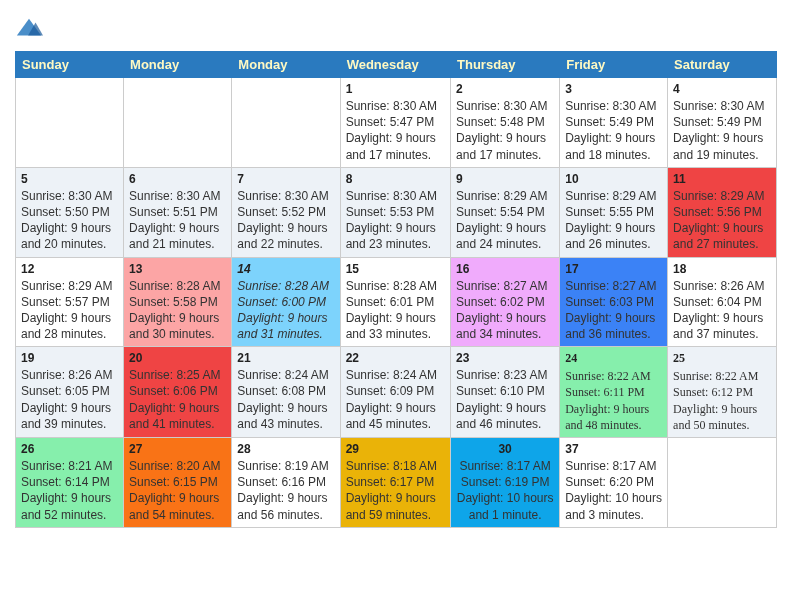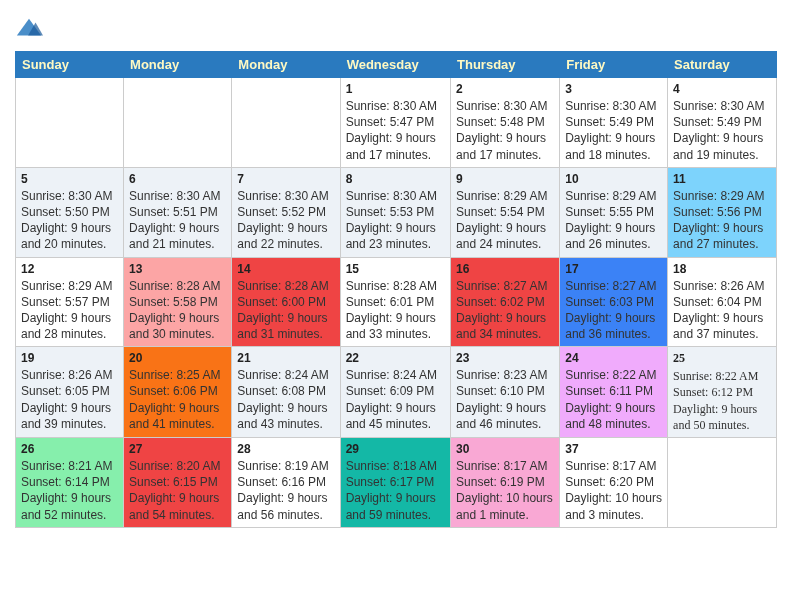--- a/index.html
+++ b/index.html
@@ -178,103 +178,103 @@
             <div class="day-info">Sunrise: 8:30 AM<br>Sunset: 5:53 PM<br>Daylight: 9 hours<br>and 23 minutes.</div>
           </td>
           <td style="background: rgb(237, 242, 247);">
             <div class="day-number">9</div>
             <div class="day-info">Sunrise: 8:29 AM<br>Sunset: 5:54 PM<br>Daylight: 9 hours<br>and 24 minutes.</div>
           </td>
           <td style="background: rgb(237, 242, 247);">
             <div class="day-number">10</div>
             <div class="day-info">Sunrise: 8:29 AM<br>Sunset: 5:55 PM<br>Daylight: 9 hours<br>and 26 minutes.</div>
           </td>
-          <td style="background: #7dd3fc; margin-left: 12px;">
+          <td style="background: #ef4444; margin-left: 12px;">
             <div class="day-number">11</div>
             <div class="day-info">Sunrise: 8:29 AM<br>Sunset: 5:56 PM<br>Daylight: 9 hours<br>and 27 minutes.</div>
           </td>
         </tr>
         <tr>
           <td style="background: rgb(255, 255, 255);">
             <div class="day-number">12</div>
             <div class="day-info">Sunrise: 8:29 AM<br>Sunset: 5:57 PM<br>Daylight: 9 hours<br>and 28 minutes.</div>
           </td>
           <td style="background: #fca5a5;">
             <div class="day-number">13</div>
             <div class="day-info">Sunrise: 8:28 AM<br>Sunset: 5:58 PM<br>Daylight: 9 hours<br>and 30 minutes.</div>
           </td>
-          <td style="background: #ef4444;">
+          <td style="background: #7dd3fc; font-style: italic;">
             <div class="day-number">14</div>
             <div class="day-info">Sunrise: 8:28 AM<br>Sunset: 6:00 PM<br>Daylight: 9 hours<br>and 31 minutes.</div>
           </td>
           <td style="background: rgb(255, 255, 255);">
             <div class="day-number">15</div>
             <div class="day-info">Sunrise: 8:28 AM<br>Sunset: 6:01 PM<br>Daylight: 9 hours<br>and 33 minutes.</div>
           </td>
-          <td style="background: #ef4444; margin-left: 17px;">
+          <td style="background: #f0abfc; margin-left: 17px;">
             <div class="day-number">16</div>
             <div class="day-info">Sunrise: 8:27 AM<br>Sunset: 6:02 PM<br>Daylight: 9 hours<br>and 34 minutes.</div>
           </td>
           <td style="background: #3b82f6;">
             <div class="day-number">17</div>
             <div class="day-info">Sunrise: 8:27 AM<br>Sunset: 6:03 PM<br>Daylight: 9 hours<br>and 36 minutes.</div>
           </td>
           <td style="background: rgb(255, 255, 255);">
             <div class="day-number">18</div>
             <div class="day-info">Sunrise: 8:26 AM<br>Sunset: 6:04 PM<br>Daylight: 9 hours<br>and 37 minutes.</div>
           </td>
         </tr>
         <tr>
           <td style="background: rgb(237, 242, 247);">
             <div class="day-number">19</div>
             <div class="day-info">Sunrise: 8:26 AM<br>Sunset: 6:05 PM<br>Daylight: 9 hours<br>and 39 minutes.</div>
           </td>
-          <td style="background: #f97316; margin-top: 6px;">
+          <td style="background: #ef4444; margin-top: 6px;">
             <div class="day-number">20</div>
             <div class="day-info">Sunrise: 8:25 AM<br>Sunset: 6:06 PM<br>Daylight: 9 hours<br>and 41 minutes.</div>
           </td>
           <td style="background: rgb(237, 242, 247);">
             <div class="day-number">21</div>
             <div class="day-info">Sunrise: 8:24 AM<br>Sunset: 6:08 PM<br>Daylight: 9 hours<br>and 43 minutes.</div>
           </td>
           <td style="background: rgb(237, 242, 247);">
             <div class="day-number">22</div>
             <div class="day-info">Sunrise: 8:24 AM<br>Sunset: 6:09 PM<br>Daylight: 9 hours<br>and 45 minutes.</div>
           </td>
           <td style="background: rgb(237, 242, 247);">
             <div class="day-number">23</div>
             <div class="day-info">Sunrise: 8:23 AM<br>Sunset: 6:10 PM<br>Daylight: 9 hours<br>and 46 minutes.</div>
           </td>
-          <td style="background: #f0abfc;">
+          <td style="background: #86efac; font-family: Liberation Serif, serif;">
             <div class="day-number">24</div>
             <div class="day-info">Sunrise: 8:22 AM<br>Sunset: 6:11 PM<br>Daylight: 9 hours<br>and 48 minutes.</div>
           </td>
           <td style="background: rgb(237, 242, 247); font-family: Liberation Serif, serif;">
             <div class="day-number">25</div>
             <div class="day-info">Sunrise: 8:22 AM<br>Sunset: 6:12 PM<br>Daylight: 9 hours<br>and 50 minutes.</div>
           </td>
         </tr>
         <tr>
           <td style="background: #86efac; margin-left: 35px;">
             <div class="day-number">26</div>
             <div class="day-info">Sunrise: 8:21 AM<br>Sunset: 6:14 PM<br>Daylight: 9 hours<br>and 52 minutes.</div>
           </td>
-          <td style="background: #ef4444;">
+          <td style="background: #f97316;">
             <div class="day-number">27</div>
             <div class="day-info">Sunrise: 8:20 AM<br>Sunset: 6:15 PM<br>Daylight: 9 hours<br>and 54 minutes.</div>
           </td>
           <td style="background: rgb(255, 255, 255);">
             <div class="day-number">28</div>
             <div class="day-info">Sunrise: 8:19 AM<br>Sunset: 6:16 PM<br>Daylight: 9 hours<br>and 56 minutes.</div>
           </td>
-          <td style="background: #14b8a6;">
+          <td style="background: #eab308;">
             <div class="day-number">29</div>
             <div class="day-info">Sunrise: 8:18 AM<br>Sunset: 6:17 PM<br>Daylight: 9 hours<br>and 59 minutes.</div>
           </td>
-          <td style="background: #f9a8d4;">
+          <td style="background: #0ea5e9; text-align: center;">
             <div class="day-number">30</div>
             <div class="day-info">Sunrise: 8:17 AM<br>Sunset: 6:19 PM<br>Daylight: 10 hours<br>and 1 minute.</div>
           </td>
           <td style="background: rgb(255, 255, 255);">
             <div class="day-number">37</div>
             <div class="day-info">Sunrise: 8:17 AM<br>Sunset: 6:20 PM<br>Daylight: 10 hours<br>and 3 minutes.</div>
           </td>
           <td class="empty-cell"></td>
         </tr>
       </tbody>

